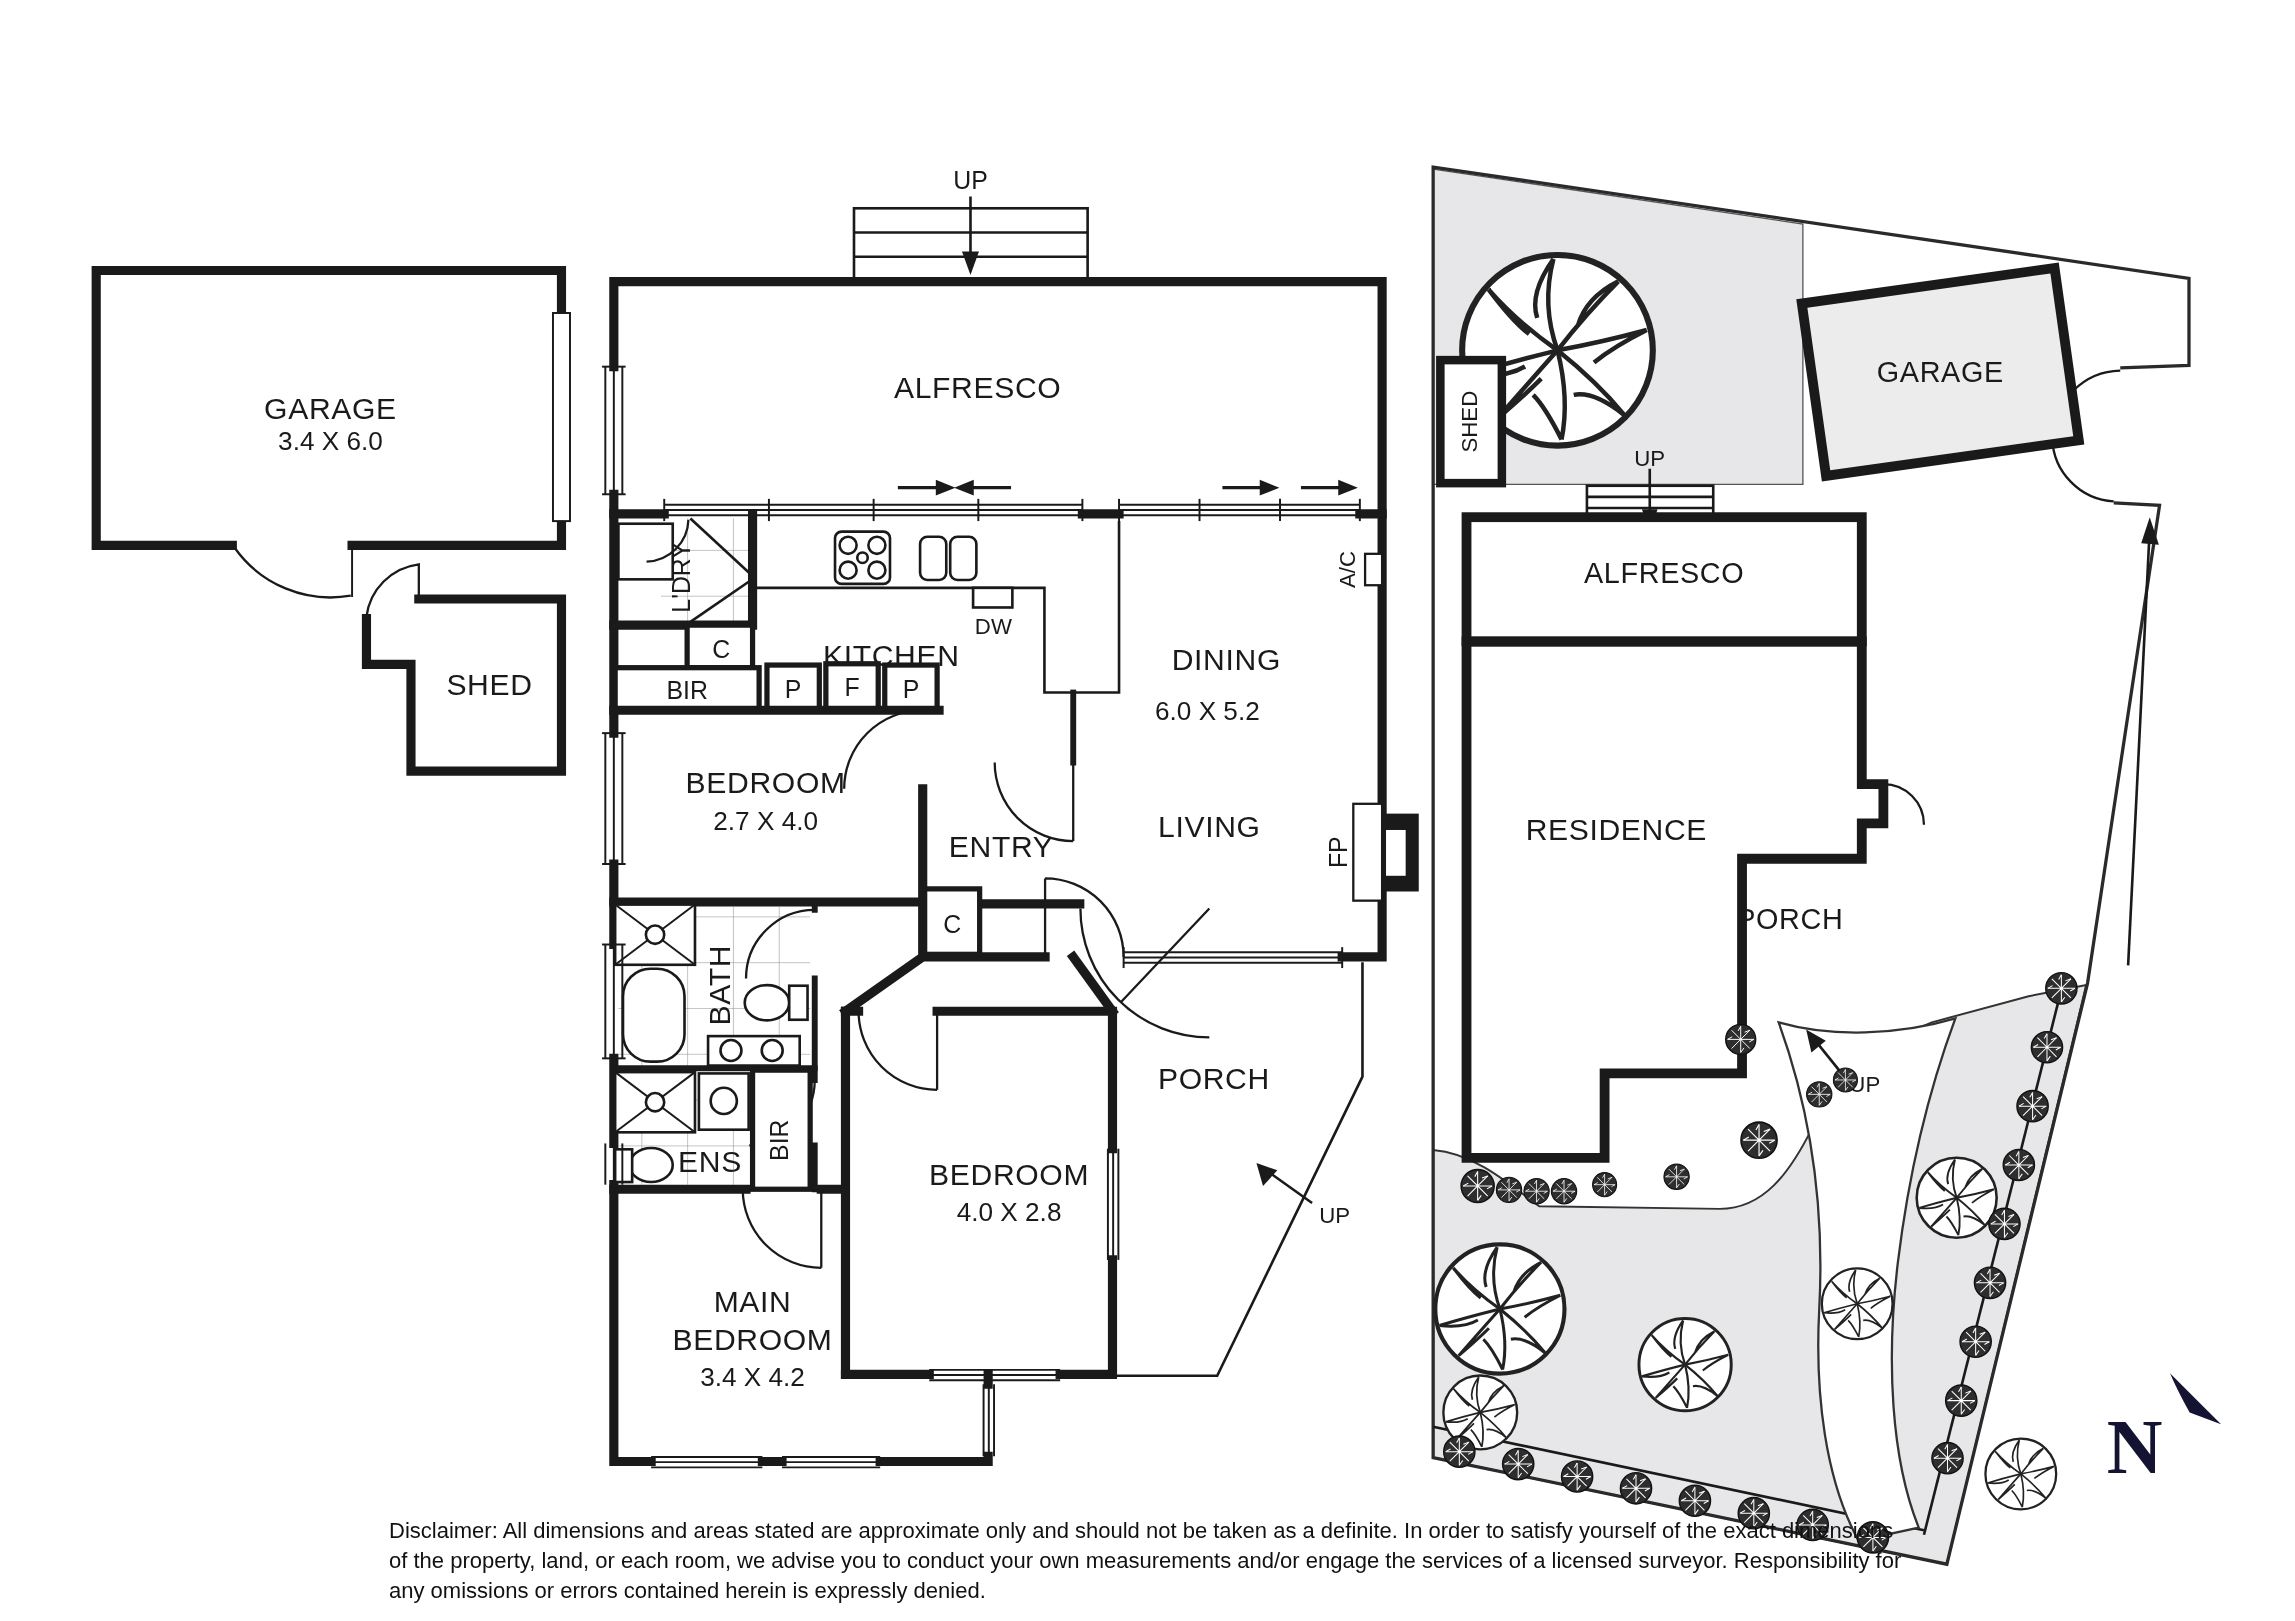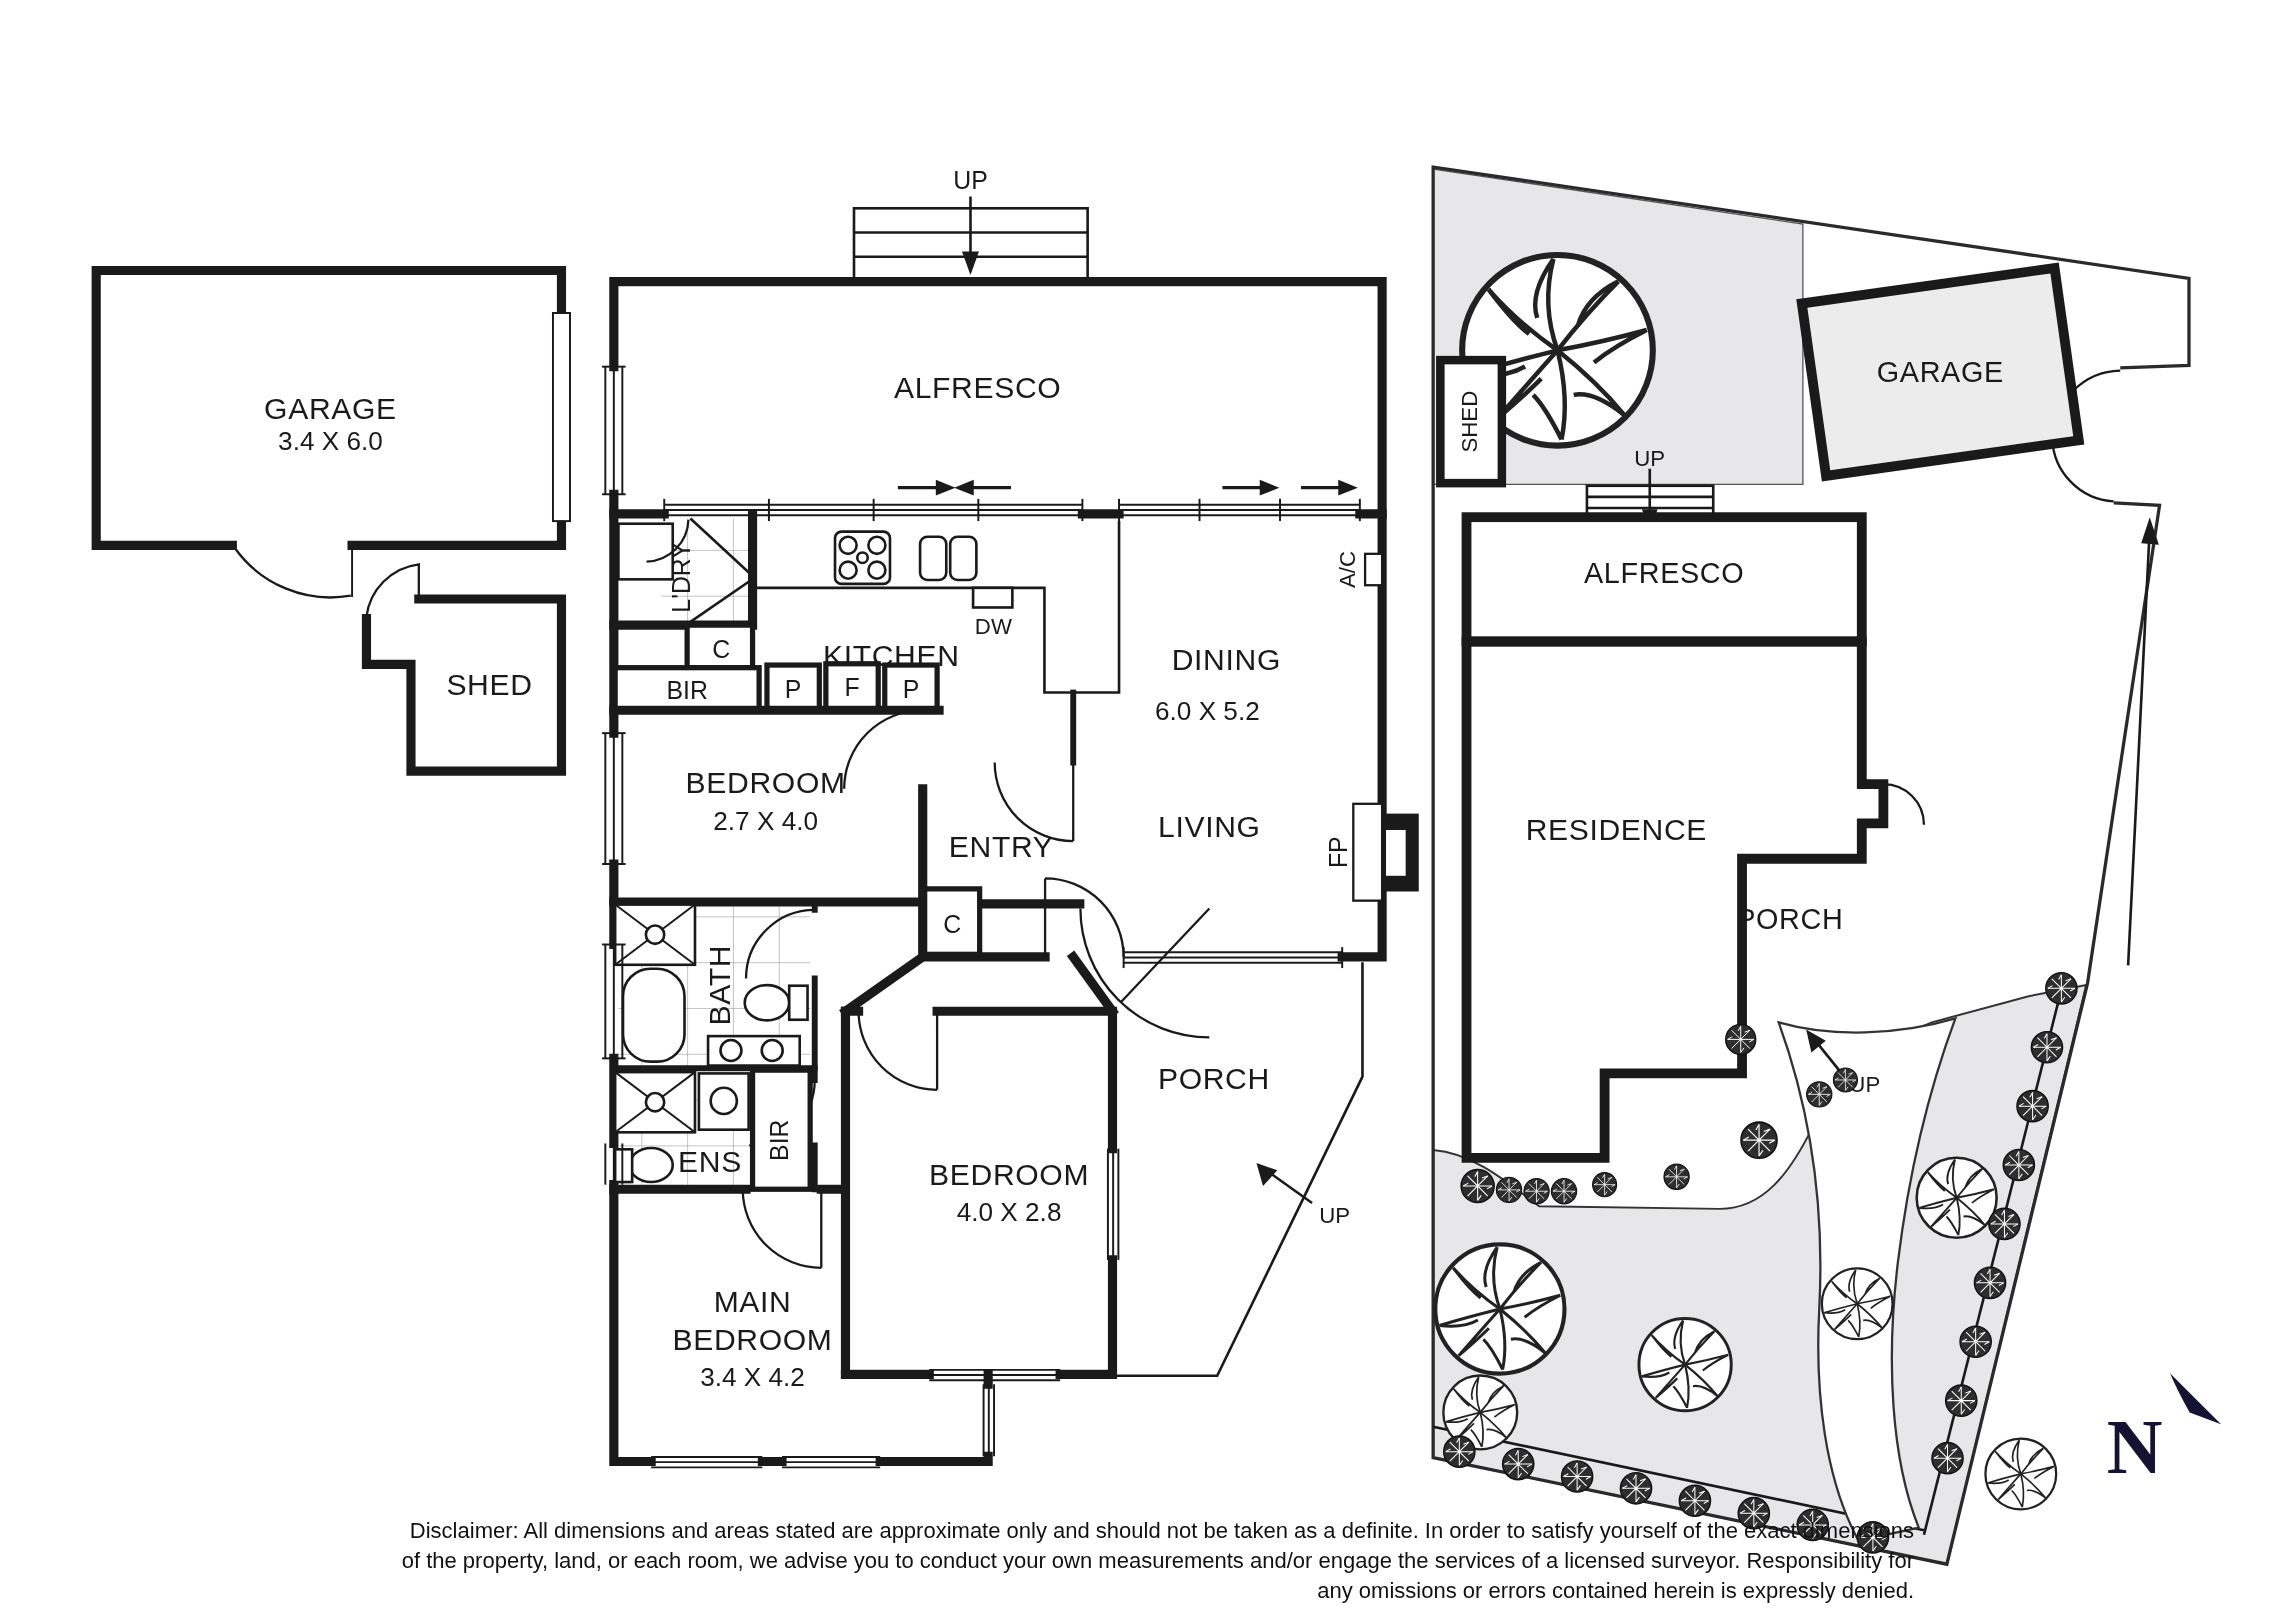--- a/index.html
+++ b/index.html
@@ -7,21 +7,21 @@
   #plan{position:absolute;left:0;top:0;}
   svg text{fill:#1a1a1a;}
   .room-label{font-size:46px;letter-spacing:1px;}
   .dim-label{font-size:40px;}
   .small-label{font-size:38px;}
   .tiny-label{font-size:34px;}
   .site-label{font-size:44px;letter-spacing:1px;}
   .compass-n{font-family:"Liberation Serif",serif;font-size:118px;font-weight:bold;fill:#141432;}
   .disclaimer{
     position:absolute;left:389px;top:1516px;width:1525px;
-    font-size:22px;line-height:1.36;text-align:right;color:#111;
+    font-size:22px;line-height:1.36;text-align:left;color:#111;
   }
   .wall{stroke:#1a1a1a;stroke-width:14;fill:none;stroke-linecap:square;}
   .wall-thin{stroke:#1a1a1a;stroke-width:9;fill:none;stroke-linecap:square;}
   .line{stroke:#1a1a1a;stroke-width:4;fill:none;}
   .winline{stroke:#1a1a1a;stroke-width:3;fill:none;}
   .arc{stroke:#1a1a1a;stroke-width:3.5;fill:none;}
   .fixture{stroke:#1a1a1a;stroke-width:4;fill:#ffffff;}
   .boundary{stroke:#2a2a2a;stroke-width:5;fill:none;stroke-linejoin:miter;}
   .sitewall{stroke:#1a1a1a;stroke-width:15;fill:none;}
 </style>

